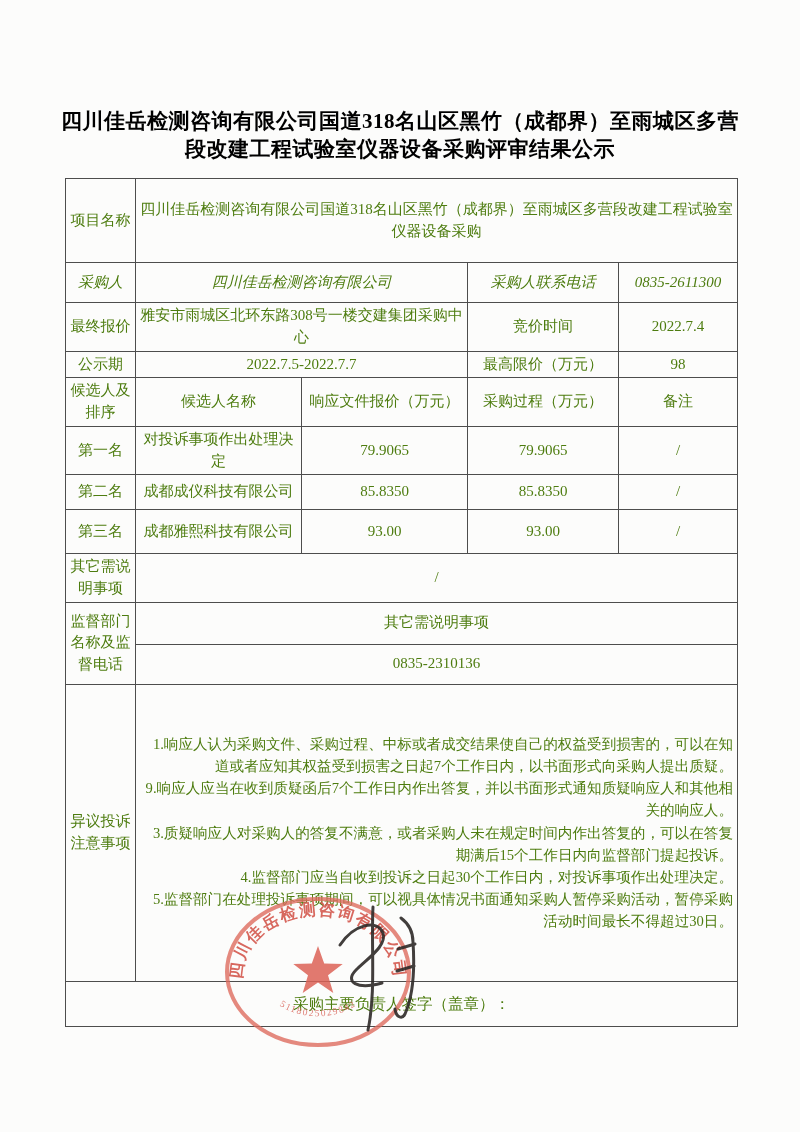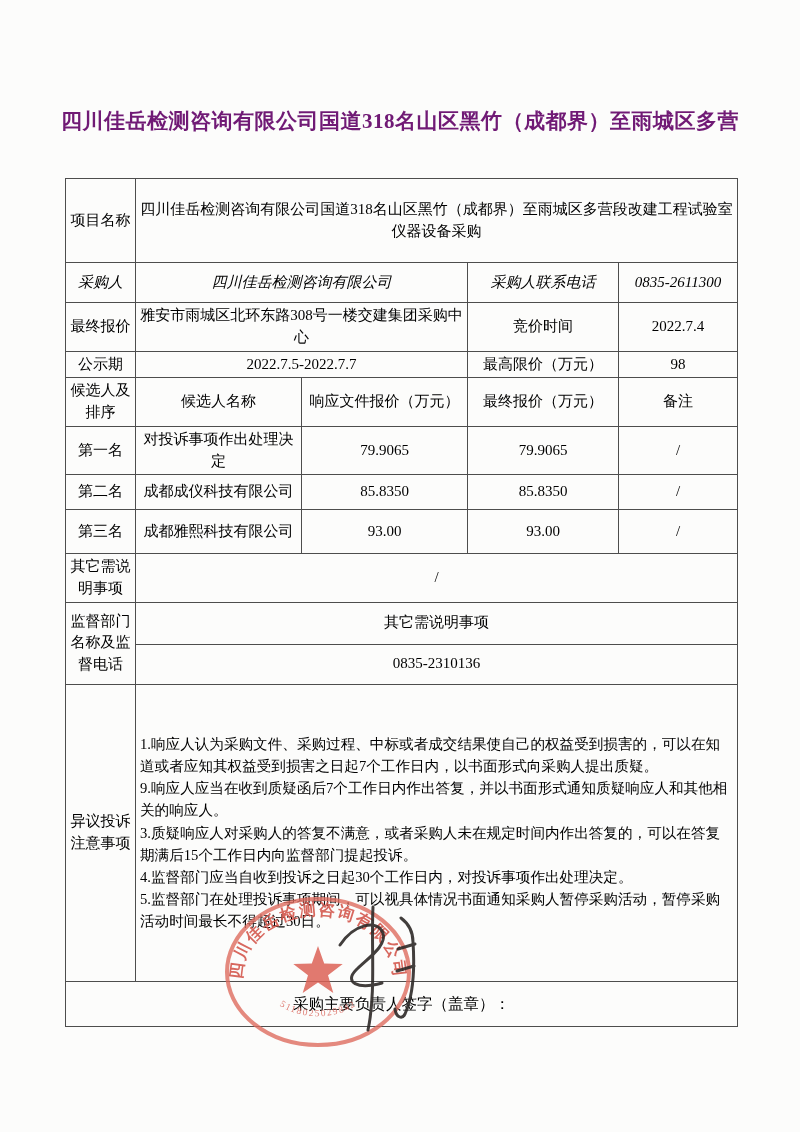--- a/index.html
+++ b/index.html
@@ -3,26 +3,26 @@
 <meta charset="utf-8">
 <style>
   html,body{margin:0;padding:0;}
   body{background:#e8e8e8;font-family:"Liberation Serif","DejaVu Serif",serif;}
   .page{
     position:relative;width:800px;height:1132px;margin:0 auto;
     background:#fcfcfb;overflow:hidden;color:#2c2c2c;
   }
   .doc-title{
     position:absolute;top:107px;left:0;right:0;text-align:center;
-    font-size:21px;font-weight:bold;line-height:28px;color:#701a75;letter-spacing:.5px;
+    font-size:21px;font-weight:bold;line-height:28px;color:#000000;letter-spacing:.5px;
   }
   table.main{
     position:absolute;top:178px;left:65px;width:672px;
     border-collapse:collapse;table-layout:fixed;
-    font-size:15px;color:#000000;padding-left:42px;
+    font-size:15px;color:#4d7c0f;padding-left:42px;
   }
   table.main td{
     border:1.5px solid #4d4d4d;
     text-align:center;vertical-align:middle;
     padding:2px 4px;line-height:1.45;word-break:break-all;
     overflow:hidden;
   }
   col.c1{width:70px;} col.c2{width:166px;} col.c3{width:166px;} col.c4{width:151px;} col.c5{width:119px;}
   tr.r-project{height:84px;}
   tr.r-purchaser{height:40px;font-style:italic;}
@@ -33,33 +33,34 @@
   tr.r-c2{height:35px;}
   tr.r-c3{height:44px;}
   tr.r-other{height:38px;}
   tr.r-sup1{height:42px;margin-left:24px;}
   tr.r-sup2{height:40px;}
   tr.r-objection{height:297px;}
   tr.r-sign{height:45px;}
   td.left-label{padding:2px 3px;}
   td.align-left{text-align:left;}
   td.objection-body{text-align:left;padding:6px 10px;font-size:14.6px;}
-  .obj-line{margin:0;line-height:1.52;text-align:left;}
+  .obj-line{margin:0;line-height:1.52;text-align:right;}
   td.sign-cell{text-align:left;padding-left:6px;font-size:15.5px;}
   .overlay{position:absolute;pointer-events:none;}
   .seal{left:221px;top:895px;width:194px;height:154px;}
   .signature{left:316px;top:897px;width:120px;height:140px;}
 </style>
 </head>
 <body>
 
 <div class="page">
 
   <div class="doc-title">
     <div>四川佳岳检测咨询有限公司国道318名山区黑竹（成都界）至雨城区多营</div>
+    <div>段改建工程试验室仪器设备采购评审结果公示</div>
   </div>
 
   <table class="main">
     <colgroup>
         <col class="c1">
         <col class="c2">
         <col class="c3">
         <col class="c4">
         <col class="c5">
       </colgroup>
@@ -88,21 +89,21 @@
       <td class="left-label">公示期</td>
       <td colspan="2">2022.7.5-2022.7.7</td>
       <td>最高限价（万元）</td>
       <td>98</td>
     </tr>
 
     <tr class="r-cand-head">
       <td class="left-label align-left">候选人及排序</td>
       <td>候选人名称</td>
       <td>响应文件报价（万元）</td>
-      <td>最终报价（万元）</td>
+      <td>采购过程（万元）</td>
       <td>备注</td>
     </tr>
 
     <tr class="r-c1">
       <td>第一名</td>
       <td>对投诉事项作出处理决定</td>
       <td>79.9065</td>
       <td>79.9065</td>
       <td>/</td>
     </tr>

